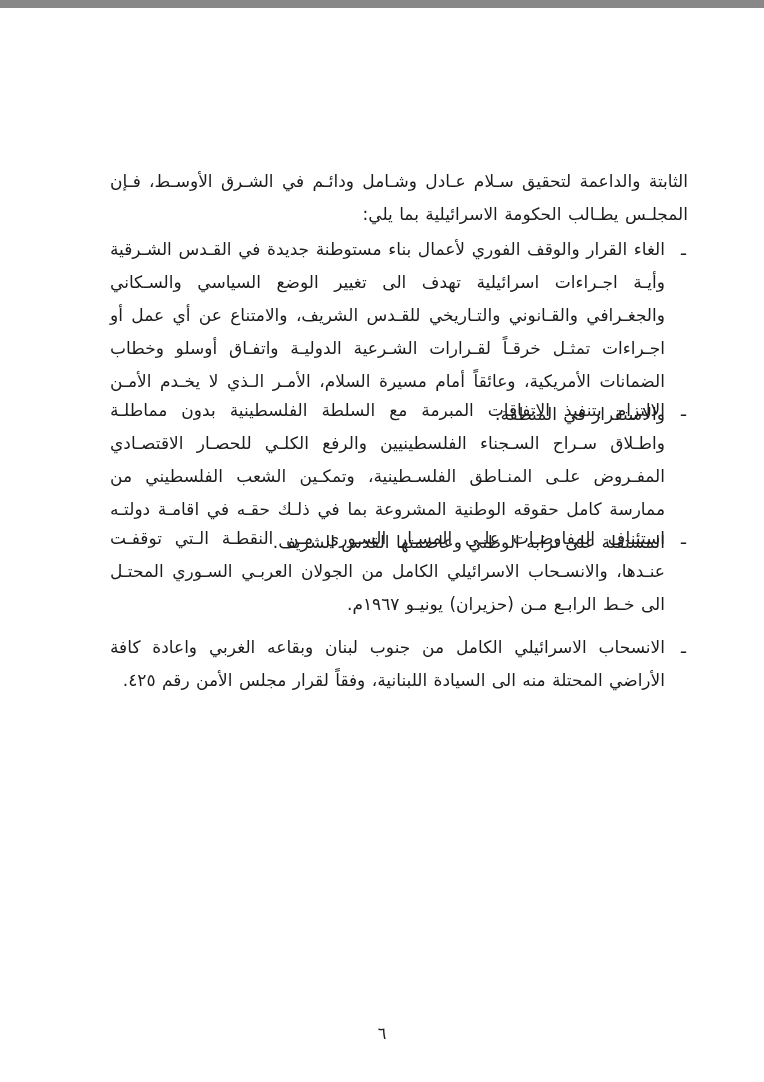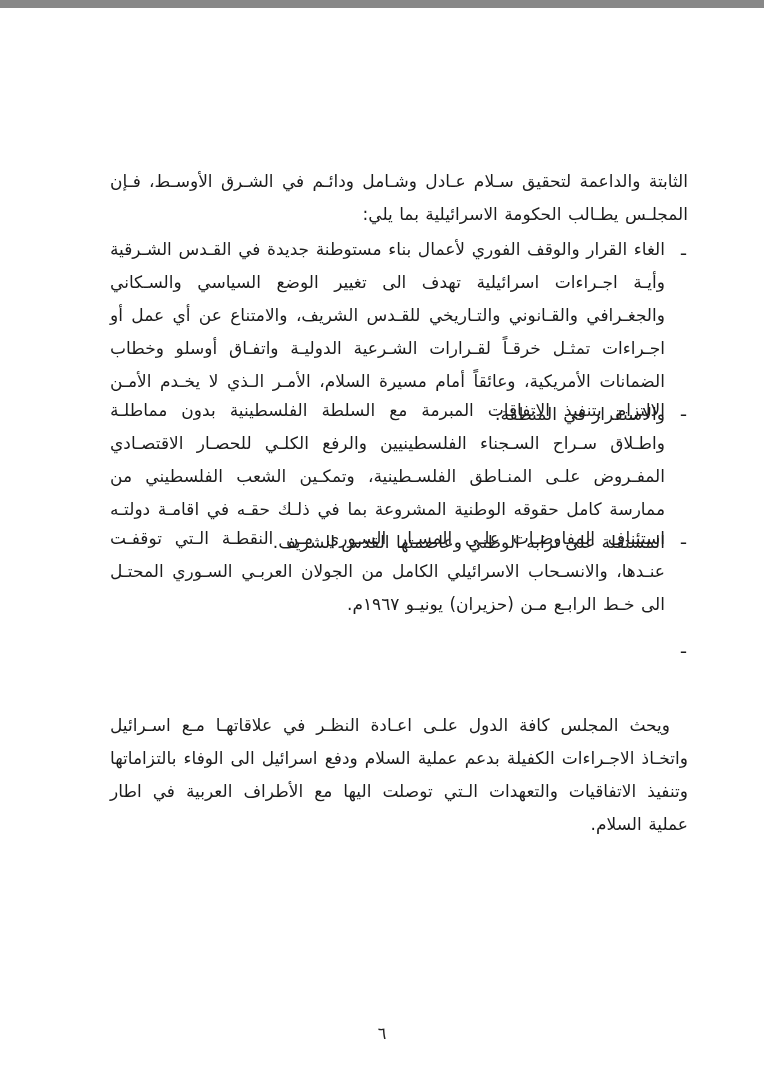--- a/index.html
+++ b/index.html
@@ -60,20 +60,20 @@
     <span>الالتزام بتنفيذ الاتفاقات المبرمة مع السلطة الفلسطينية بدون مماطلـة واطـلاق سـراح السـجناء الفلسطينيين والرفع الكلـي للحصـار الاقتصـادي المفـروض علـى المنـاطق الفلسـطينية، وتمكـين الشعب الفلسطيني من ممارسة كامل حقوقه الوطنية المشروعة بما في ذلـك حقـه في اقامـة دولتـه المستقلة على ترابه الوطني وعاصمتها القدس الشريف.</span>
   </div>
 
   <div class="block bullet" style="top:514px;">
     <span class="marker">ـ</span>
     <span>استئناف المفاوضـات علـى المسـار السـوري مـن النقطـة الـتي توقفـت عنـدها، والانسـحاب الاسرائيلي الكامل من الجولان العربـي السـوري المحتـل الى خـط الرابـع مـن (حزيران) يونيـو ١٩٦٧م.</span>
   </div>
 
   <div class="block bullet" style="top:623px;">
     <span class="marker">ـ</span>
+    <span>الانسحاب الاسرائيلي الكامل من جنوب لبنان وبقاعه الغربي واعادة كافة الأراضي المحتلة منه الى السيادة اللبنانية، وفقاً لقرار مجلس الأمن رقم ٤٢٥.</span>
   </div>
 
-  <div class="block indent" style="top:701px;">ويحث المجلس كافة الدول علـى اعـادة النظـر في علاقاتهـا مـع اسـرائيل واتخـاذ الاجـراءات الكفيلة بدعم عملية السلام ودفع اسرائيل الى الوفاء بالتزاماتها وتنفيذ الاتفاقيات والتعهدات الـتي توصلت اليها مع الأطراف العربية في اطار عملية السلام.</div>
 
 
   <div class="pagenum">٦</div>
 
 </div>
 
 </body></html>

